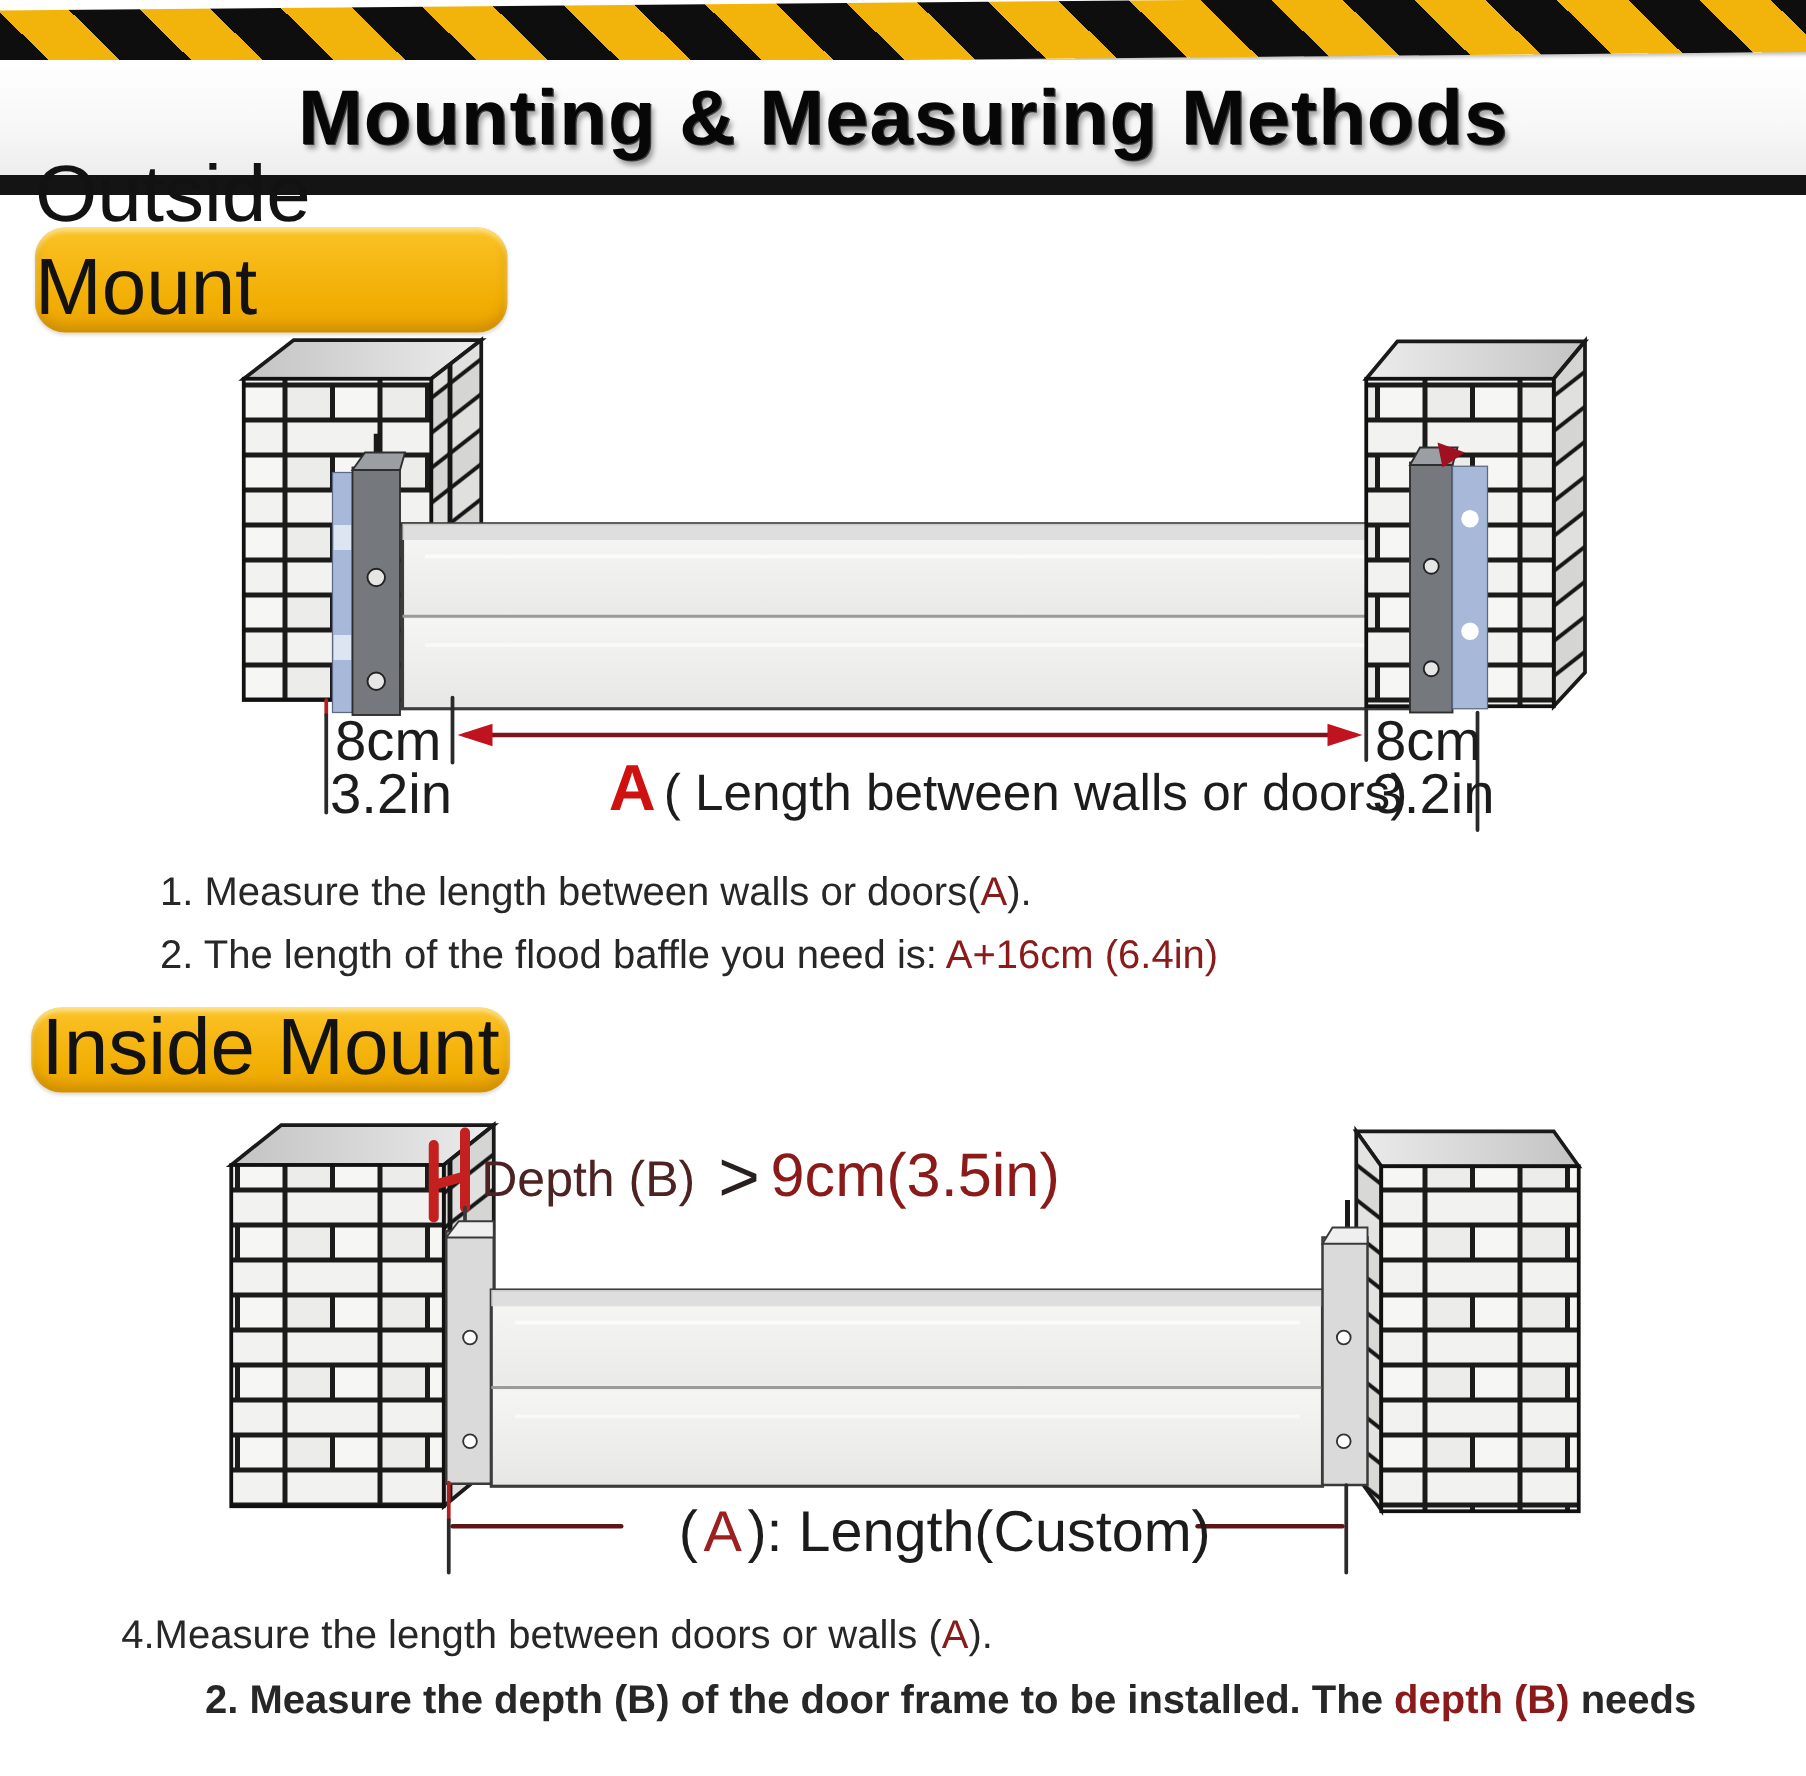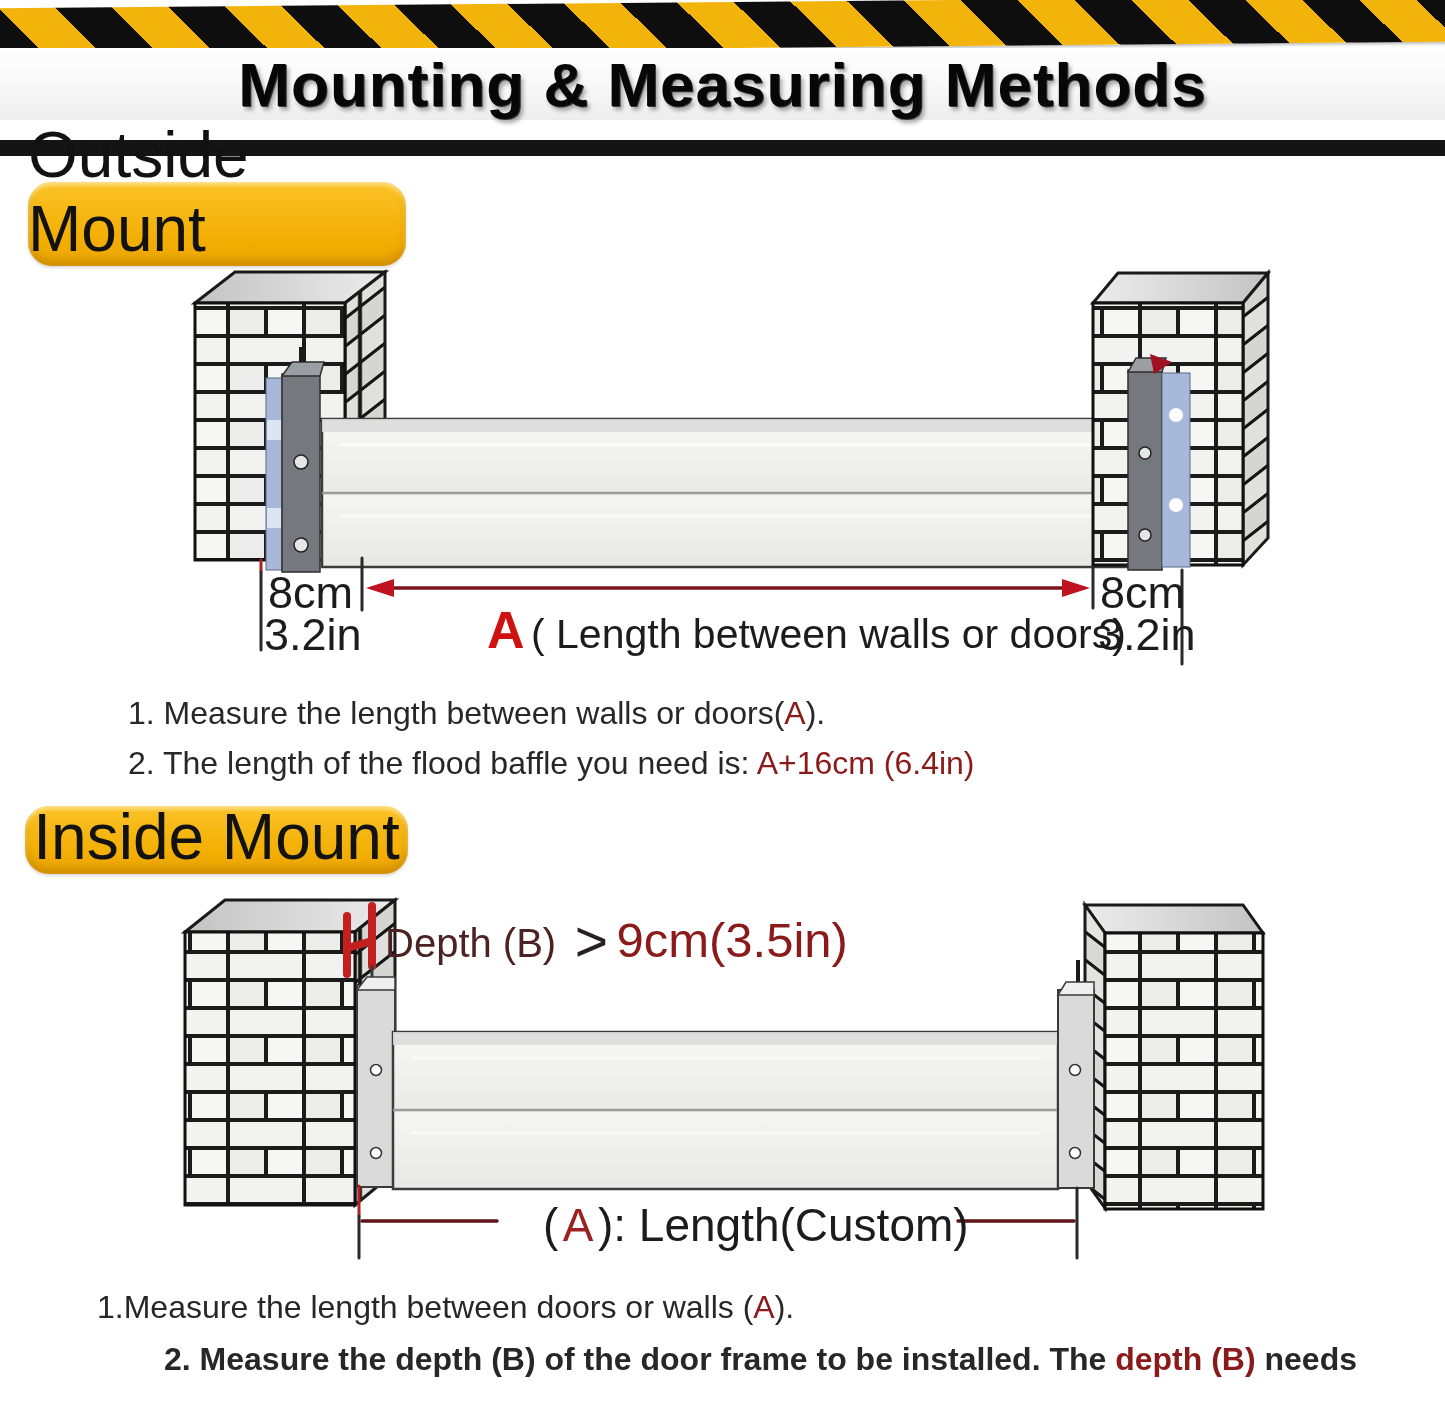--- a/index.html
+++ b/index.html
@@ -8,21 +8,21 @@
     font-family:"Liberation Sans", sans-serif;overflow:hidden;
   }
   
   .hazard{
     position:absolute;left:-12px;top:2px;width:1470px;height:46px;
     background:repeating-linear-gradient(45deg,#0e0e0e 0 40px,#f2b30a 40px 80px);
     transform:rotate(-0.5deg);
     box-shadow:0 2px 3px rgba(0,0,0,.25);
   }
   .title-band{
-    position:absolute;left:0;top:48px;width:1445px;height:72px;
+    position:absolute;left:0;top:48px;width:1445px;height:92px;
     background:linear-gradient(180deg,#ffffff 0%,#f7f7f7 60%,#ededed 100%);
     display:flex;align-items:center;justify-content:center;
   }
   .title-band h1{
     margin:0;font-size:62px;font-weight:700;color:#070707;letter-spacing:1px;
     text-shadow:1px 1px 0 #3a3a3a, 3px 4px 4px rgba(0,0,0,.35);
   }
   .black-bar{position:absolute;left:0;top:140px;width:1445px;height:16px;background:#141414;}
   
   .pill{
@@ -246,21 +246,21 @@
     </p>
   </div>
   <div class="steps steps-outside-2">
     <p>
       <span>2. The length of the flood baffle you need is: </span><span class="red-part">A+16cm (6.4in)</span><span></span>
     </p>
   </div>
 
   <div class="steps steps-bottom-1">
     <p>
-      <span>1.Measure the length between doors or walls (</span><span class="red-part">A</span><span>).</span>
+      <span>4.Measure the length between doors or walls (</span><span class="red-part">A</span><span>).</span>
     </p>
   </div>
   <div class="steps steps-bottom-2">
     <p>
       <span>2. Measure the depth (B) of the door frame to be installed. The </span><span class="red-part">depth (B)</span><span> needs</span><br>
     </p>
   </div>
 
 </div>
 

